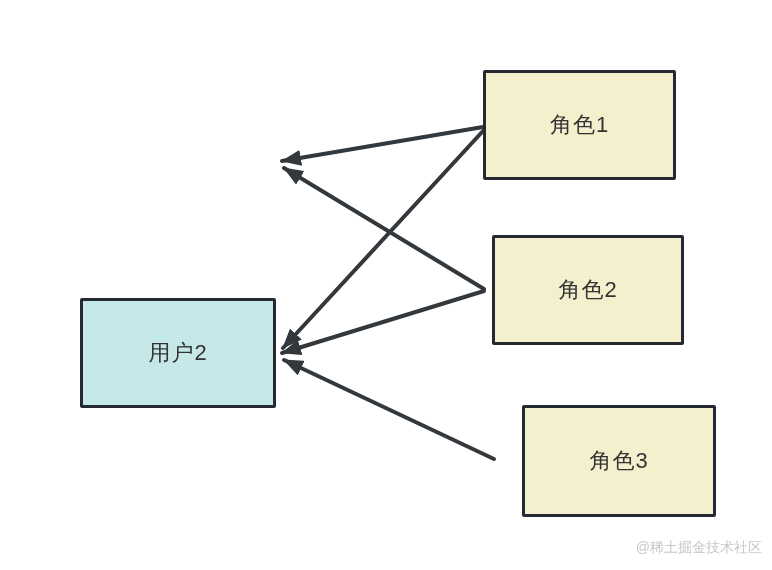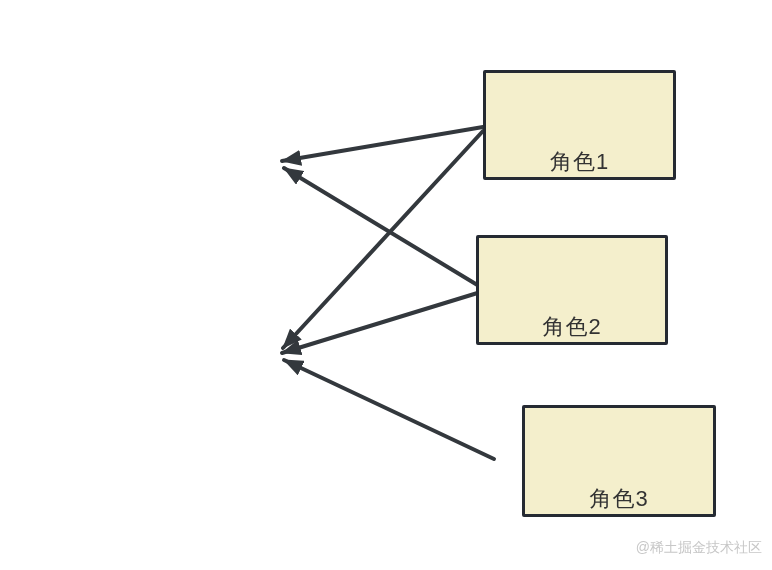--- a/index.html
+++ b/index.html
@@ -26,21 +26,21 @@
     stroke: var(--arrow, #33383d);
     stroke-width: 4;
     stroke-linecap: round;
   }
   .node {
     position: absolute;
     box-sizing: border-box;
     border: 3px solid var(--border, #252a32);
     border-radius: 2px;
     display: flex;
-    align-items: flex-end;
+    align-items: center;
     justify-content: center;
     font-size: 22px;
     color: var(--text, #333333);
     letter-spacing: 1px;
   }
   .node.user { background: var(--user-fill, #c6e8e9); }
   .node.role { background: var(--role-fill, #f4efcc); }
   .watermark {
     position: absolute;
     right: 10px;
@@ -61,24 +61,27 @@
         <path d="M0,0 L10,4 L0,8 Z" fill="#33383d"></path>
       </marker>
     </defs>
     <line marker-end="url(#arrowhead)" x1="483" y1="127" x2="282" y2="161"></line>
     <line marker-end="url(#arrowhead)" x1="483" y1="131" x2="283" y2="348"></line>
     <line marker-end="url(#arrowhead)" x1="484" y1="289" x2="284" y2="168"></line>
     <line marker-end="url(#arrowhead)" x1="484" y1="291" x2="282" y2="353"></line>
     <line marker-end="url(#arrowhead)" x1="494" y1="459" x2="284" y2="360"></line>
   </svg>
 
+  <div class="node user" style="left: 80px; top: 298px; width: 196px; height: 110px;">
+    <span>用户2</span>
+  </div>
   <div class="node role" style="left: 483px; top: 70px; width: 193px; height: 110px;">
     <span>角色1</span>
   </div>
-  <div class="node role" style="left: 476px; top: 235px; width: 192px; height: 110px;">
+  <div class="node role" style="left: 492px; top: 235px; width: 192px; height: 110px;">
     <span>角色2</span>
   </div>
   <div class="node role" style="left: 522px; top: 405px; width: 194px; height: 112px;">
     <span>角色3</span>
   </div>
 
   <div class="watermark">@稀土掘金技术社区</div>
 
 </div>
 

